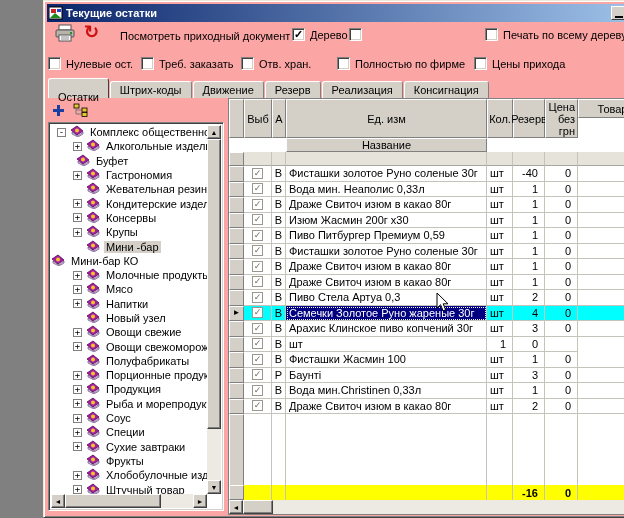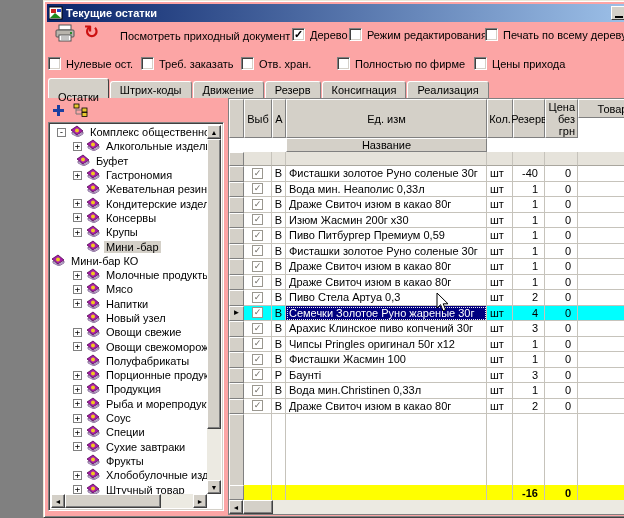--- a/index.html
+++ b/index.html
@@ -184,21 +184,20 @@
     </span>
     <span class="tool-icon refresh" style="left:40px; top:0;">↻</span>
     <span class="cmd-label">Посмотреть приходный документ</span>
     <div id="cbx-row1">
         <span class="cbx" style="left: 248px; top: 6px;">
           <span class="cb-box">✓</span>
           <span>Дерево</span>
         </span>
         <span class="cbx" style="left: 305px; top: 6px;">
           <span class="cb-box"></span>
-          <span>Режим редактирования</span>
         </span>
         <span class="cbx" style="left: 441px; top: 6px;">
           <span class="cb-box"></span>
           <span>Печать по всему дереву</span>
         </span>
       </div>
   </div>
 
   <div class="toolbar2">
     <div id="cbx-row2">
@@ -223,22 +222,22 @@
           <span>Цены прихода</span>
         </span>
       </div>
   </div>
 
   <div class="tabs" id="tabs">
       <span class="tab active">Остатки</span>
       <span class="tab">Штрих-коды</span>
       <span class="tab">Движение</span>
       <span class="tab">Резерв</span>
+      <span class="tab">Реализация</span>
       <span class="tab">Консигнация</span>
-      <span class="tab">Реализация</span>
     </div>
 
   <div class="tree-toolbar">
     <span style="display:inline-flex;">
       <svg width="13" height="13" viewBox="0 0 13 13">
         <rect x="5" y="1" width="3" height="11" fill="#1b3fa0"></rect>
         <rect x="1" y="5" width="11" height="3" fill="#1b3fa0"></rect>
       </svg>
     </span>
     <span style="display:inline-flex;">
@@ -653,21 +652,20 @@
             <div class="tc num">3</div>
             <div class="tc num">0</div>
             <div class="tc"></div>
           </div>
           <div class="grid-cols trow">
             <div class="ind"></div>
             <div class="tc center">
               <span class="row-cb">✓</span>
             </div>
             <div class="tc center">В</div>
-            <div class="tc name">Чипсы Pringles оригинал 50г х12</div>
             <div class="tc">шт</div>
             <div class="tc num">1</div>
             <div class="tc num">0</div>
             <div class="tc"></div>
           </div>
           <div class="grid-cols trow">
             <div class="ind"></div>
             <div class="tc center">
               <span class="row-cb">✓</span>
             </div>

